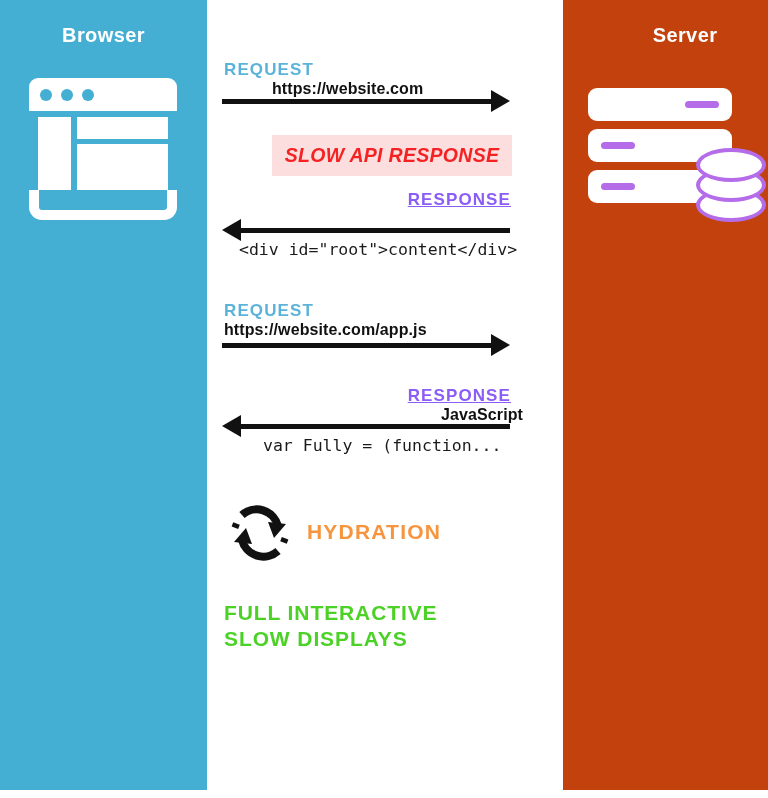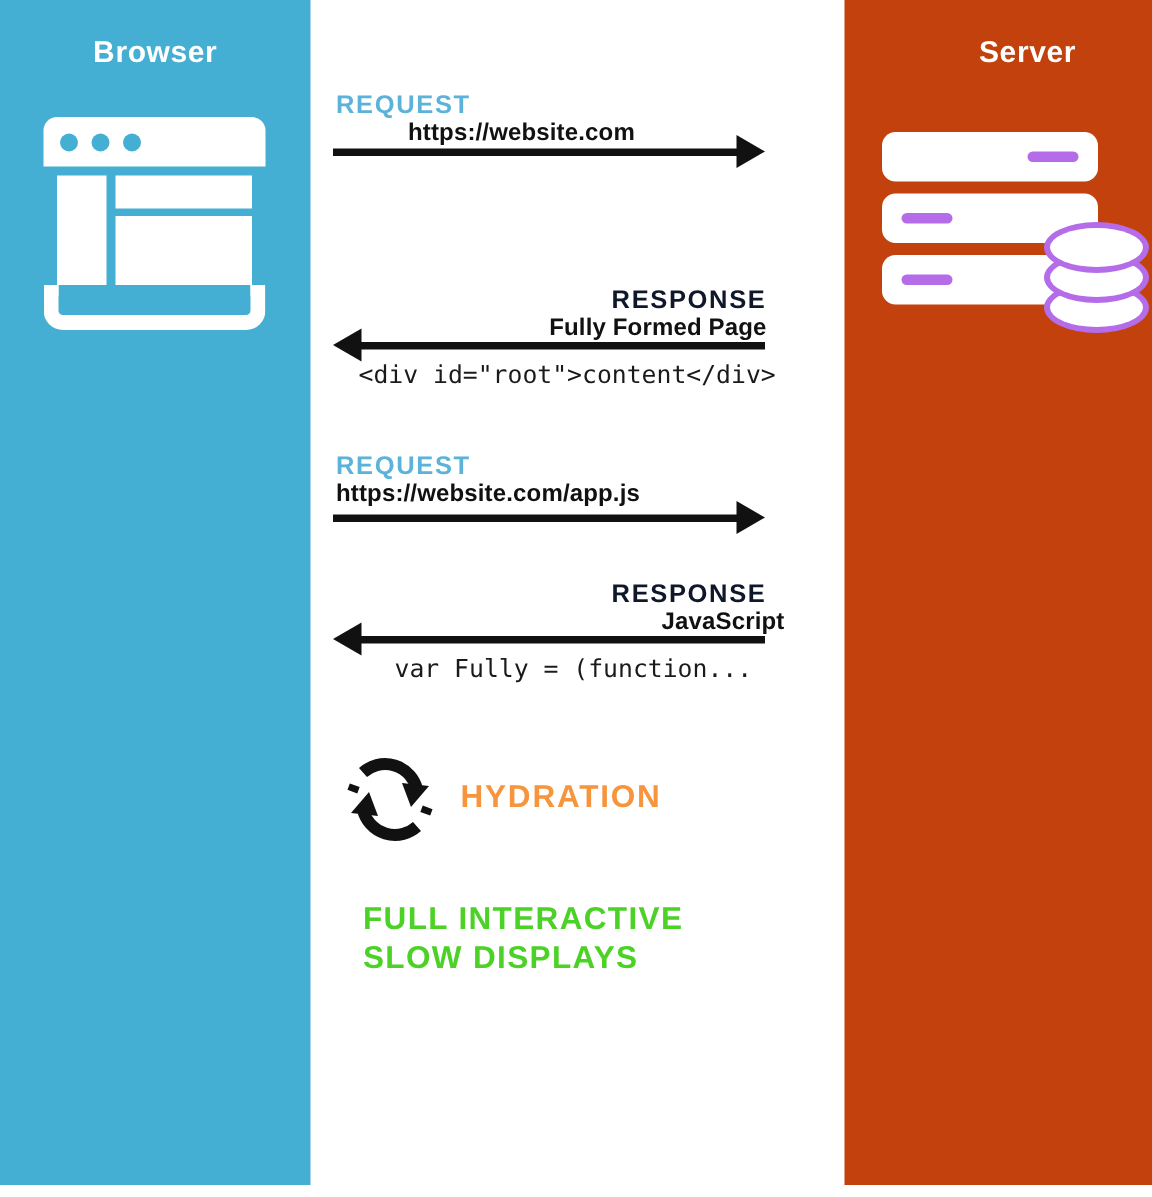--- a/index.html
+++ b/index.html
@@ -71,21 +71,21 @@
   }
   .db-ring.g1 { top: 0; }  .db-ring.g2 { top: 20px; }  .db-ring.g3 { top: 40px; }
 
   
   #flow { position: absolute; left: 207px; top: 0; width: 356px; height: 798px; }
 
   .label-kicker {
     position: absolute; font-size: 17px; font-weight: bold; letter-spacing: 1.1px;
   }
   .kicker-request  { color: #5cb3d9; text-align: center; }
-  .kicker-response { color: #0f172a; }
+  .kicker-response { color: #8b5cf6; text-decoration: underline; }
   .label-sub {
     position: absolute; font-size: 16px; font-weight: bold; color: #111111;
     letter-spacing: .1px;
   }
   .code-line {
     position: absolute; font-family: "DejaVu Sans Mono", monospace;
     font-size: 16.5px; color: #1a1a1a; white-space: pre;
   }
 
   
@@ -114,21 +114,21 @@
   }
 
   
   #hydration-icon { position: absolute; left: 17px; top: 500px; width: 72px; height: 66px; }
   #hydration-label {
     position: absolute; left: 100px; top: 520px;
     color: #f7953f; font-size: 21px; font-weight: bold; letter-spacing: 1.2px;
   }
 
   #final-text {
-    position: absolute; left: 35px; top: 600px; width: 300px;
+    position: absolute; left: 17px; top: 600px; width: 300px;
     color: #4cd226; font-size: 21px; font-weight: bold; letter-spacing: .9px;
     line-height: 26px;
   }
   #final-text span { display: block; }
 </style>
 </head>
 <body>
 
 <div id="stage">
 
@@ -173,23 +173,25 @@
 
   <div id="flow">
 
     <div class="label-kicker kicker-request" style="left:17px; top:60px;">REQUEST</div>
     <div class="label-sub" style="left:17px; top:80px;margin-left:48px;">https://website.com</div>
     <div class="arrow right" style="left:15px; top:90px; width:288px;">
       <span class="shaft"></span>
         <span class="head"></span>
     </div>
 
+    <div id="slow-badge">
+      <span id="slow-badge-text">SLOW API  RESPONSE</span>
+    </div>
 
     <div class="label-kicker kicker-response" style="right:52px; top:190px;">RESPONSE</div>
-    <div class="label-sub" style="right:52px; top:210px;">Fully Formed Page</div>
     <div class="arrow left" style="left:15px; top:219px; width:288px;">
       <span class="shaft"></span>
         <span class="head"></span>
     </div>
     <div class="code-line" style="left:32px; top:240px;">&lt;div id="root"&gt;content&lt;/div&gt;</div>
 
     <div class="label-kicker kicker-request" style="left:17px; top:301px;">REQUEST</div>
     <div class="label-sub" style="left:17px; top:321px;">https://website.com/app.js</div>
     <div class="arrow right" style="left:15px; top:334px; width:288px;">
       <span class="shaft"></span>

